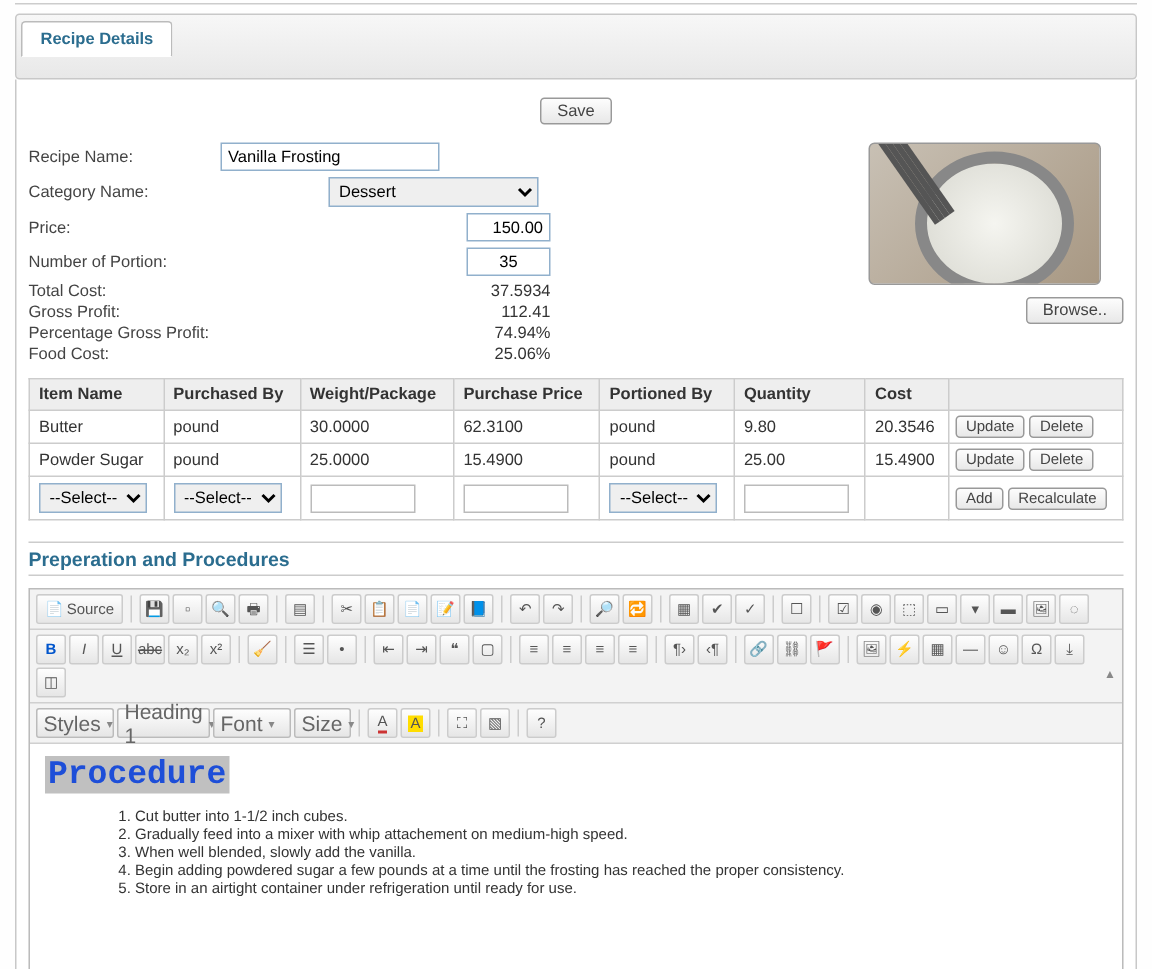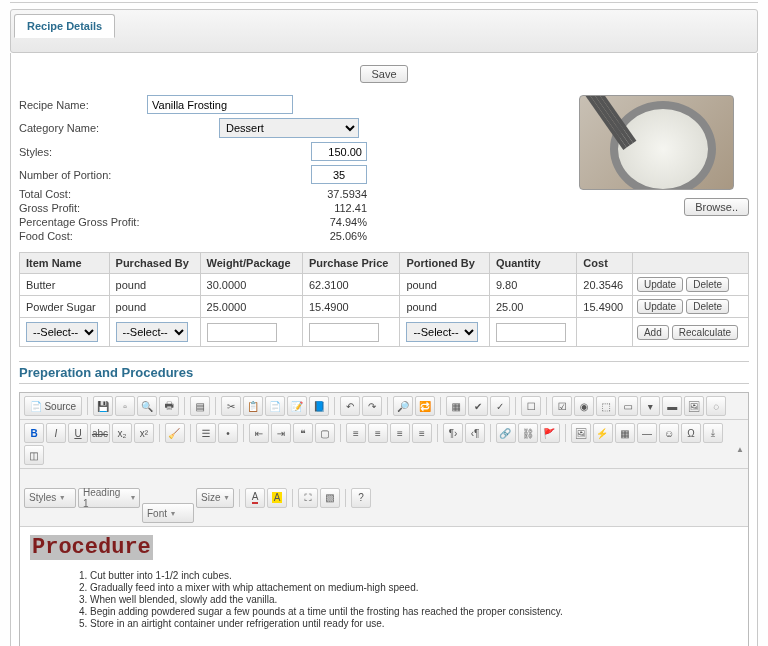--- a/index.html
+++ b/index.html
@@ -153,34 +153,34 @@
   width: 20px; height: 20px;
   background: linear-gradient(#fefefe, #e6e6e6);
   border: 1px solid #ccc;
   border-radius: 2px;
   display: inline-flex; align-items: center; justify-content: center;
   font-size: 10px; color: #555; cursor: pointer;
 }
 .tbtn.src { width:auto; padding: 0 5px; gap:2px; }
 .tsep { width: 1px; height: 18px; background: #ccc; margin: 0 3px; display:inline-block; }
 .tsel {
-  height: 20px; font-size: 10px; border: 1px solid #bbb;
+  height: 20px; font-size: 14px; border: 1px solid #bbb;
   background: linear-gradient(#fefefe,#e6e6e6); padding: 0 4px;
   display:inline-flex; align-items:center; gap:4px; border-radius:2px;
   color:#666;
 }
 .tsel::after { content:'▾'; font-size:8px; color:#888; }
 .editor-body {
   background: #fff;
   min-height: 150px;
   padding: 8px 10px;
 }
 .editor-body h1 {
   background: #c0c0c0;
-  color: #7f1d1d;
+  color: #1d4ed8;
   display: inline;
   font-size: 22px;
   font-family: 'Courier New', monospace;
   padding: 0 2px;
 }
 .editor-body ol { margin: 10px 0 0 0; padding-left: 60px; font-size: 10px; color: #333; }
 .editor-body ol li { margin-bottom: 1px; }
 .status-bar {
   background: #eee; border-top: 1px solid #ccc;
   padding: 3px 6px; font-size: 10px; color: #777;
@@ -206,21 +206,21 @@
           <div class="field-row">
             <span class="field-label">Recipe Name:</span>
             <input class="txt w1" value="Vanilla Frosting" style="">
           </div>
           <div class="field-row">
             <span class="field-label">Category Name:</span>
             <span style="width:72px;"></span>
             <select class="sel w2"><option>Dessert</option></select>
           </div>
           <div class="field-row">
-            <span class="field-label">Styles:</span>
+            <span class="field-label">Price:</span>
             <input class="txt wr right-align" style="text-align: right;" value="150.00">
           </div>
           <div class="field-row">
             <span class="field-label">Number of Portion:</span>
             <input class="txt wr right-align" style="text-align: center;" value="35">
           </div>
           <div class="stat-row">
             <span class="field-label">Total Cost:</span>
             <span class="stat-val">37.5934</span>
           </div>
@@ -371,21 +371,21 @@
         <span class="tbtn">▦</span>
         <span class="tbtn">—</span>
         <span class="tbtn">☺</span>
         <span class="tbtn">Ω</span>
         <span class="tbtn">⤓</span>
         <span class="tbtn">◫</span>
       </div>
       <div class="toolbar-row">
         <span class="tsel" style="width:52px;">Styles</span>
         <span class="tsel" style="width:62px;">Heading 1</span>
-        <span class="tsel" style="width:52px;margin-top:31px;">Font</span>
+        <span class="tsel" style="width:52px;">Font</span>
         <span class="tsel" style="width:38px;">Size</span>
         <span class="tsep"></span>
         <span class="tbtn">
             <span style="border-bottom:2px solid #c33;">A</span>
           </span>
         <span class="tbtn">
             <span style="background:#fd0;padding:0 2px;">A</span>
           </span>
         <span class="tsep"></span>
         <span class="tbtn">⛶</span>

